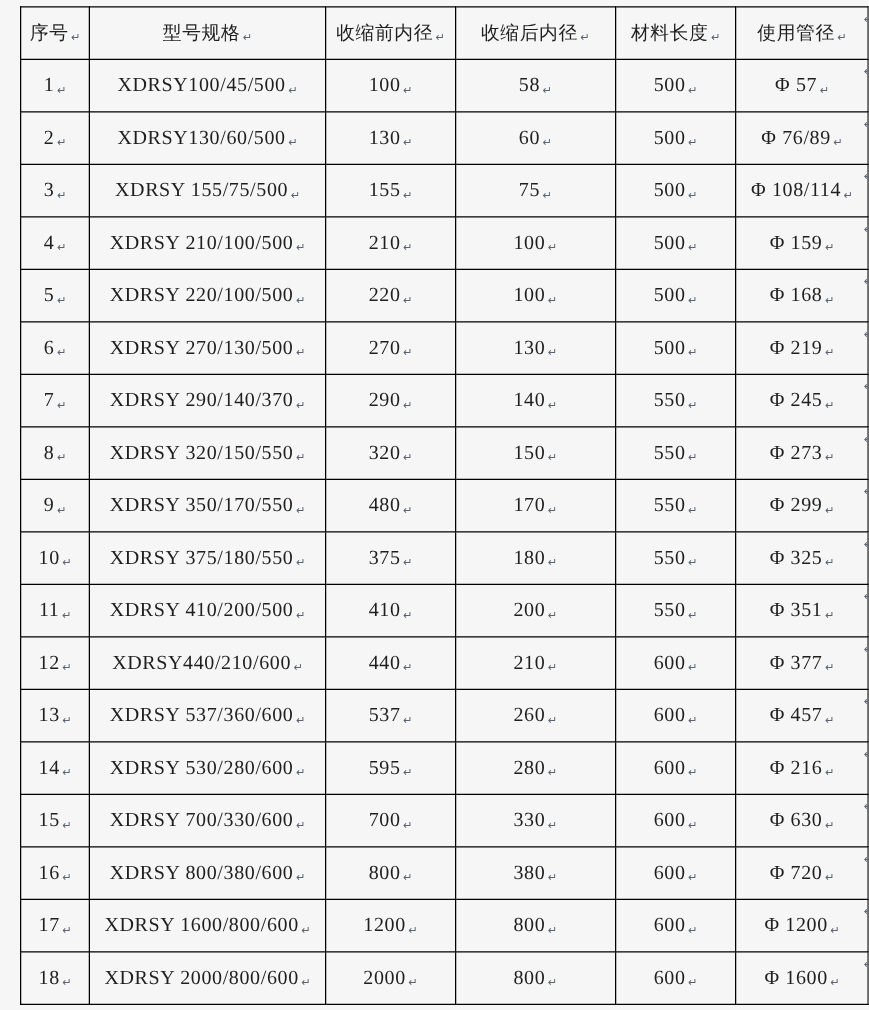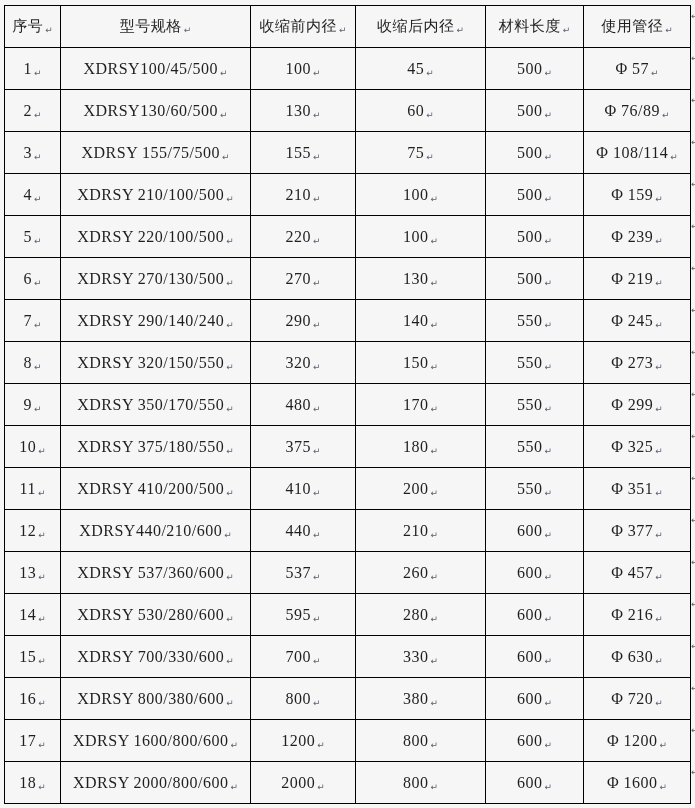--- a/index.html
+++ b/index.html
@@ -12,21 +12,21 @@
     color: #1f1f1f;
     overflow: hidden;
   }
   .page {
     position: relative;
     width: 695px;
     height: 808px;
   }
   table.spec-table {
     position: absolute;
-    left: 4px;
+    left: 16px;
     top: 5px;
     border-collapse: collapse;
     table-layout: fixed;
     background: transparent;
   }
   .spec-table col.c0 { width: 56px; }
   .spec-table col.c1 { width: 190px; }
   .spec-table col.c2 { width: 105px; }
   .spec-table col.c3 { width: 130px; }
   .spec-table col.c4 { width: 98px; }
@@ -81,21 +81,21 @@
           <th><span class="cell-text">收缩后内径</span><span class="mark">↵</span></th>
           <th><span class="cell-text">材料长度</span><span class="mark">↵</span></th>
           <th><span class="cell-text">使用管径</span><span class="mark">↵</span></th>
         </tr>
     </thead>
     <tbody>
         <tr>
           <td><span class="cell-text">1</span><span class="mark">↵</span></td>
           <td><span class="cell-text">XDRSY100/45/500</span><span class="mark">↵</span></td>
           <td><span class="cell-text">100</span><span class="mark">↵</span></td>
-          <td><span class="cell-text">45</span><span class="mark">↵</span></td>
+          <td><span class="cell-text">58</span><span class="mark">↵</span></td>
           <td><span class="cell-text">500</span><span class="mark">↵</span></td>
           <td><span class="cell-text">Φ 57</span><span class="mark">↵</span></td>
         </tr>
         <tr>
           <td><span class="cell-text">2</span><span class="mark">↵</span></td>
           <td><span class="cell-text">XDRSY130/60/500</span><span class="mark">↵</span></td>
           <td><span class="cell-text">130</span><span class="mark">↵</span></td>
           <td><span class="cell-text">60</span><span class="mark">↵</span></td>
           <td><span class="cell-text">500</span><span class="mark">↵</span></td>
           <td><span class="cell-text">Φ 76/89</span><span class="mark">↵</span></td>
@@ -115,33 +115,33 @@
           <td><span class="cell-text">100</span><span class="mark">↵</span></td>
           <td><span class="cell-text">500</span><span class="mark">↵</span></td>
           <td><span class="cell-text">Φ 159</span><span class="mark">↵</span></td>
         </tr>
         <tr>
           <td><span class="cell-text">5</span><span class="mark">↵</span></td>
           <td><span class="cell-text">XDRSY 220/100/500</span><span class="mark">↵</span></td>
           <td><span class="cell-text">220</span><span class="mark">↵</span></td>
           <td><span class="cell-text">100</span><span class="mark">↵</span></td>
           <td><span class="cell-text">500</span><span class="mark">↵</span></td>
-          <td><span class="cell-text">Φ 239</span><span class="mark">↵</span></td>
+          <td><span class="cell-text">Φ 168</span><span class="mark">↵</span></td>
         </tr>
         <tr>
           <td><span class="cell-text">6</span><span class="mark">↵</span></td>
           <td><span class="cell-text">XDRSY 270/130/500</span><span class="mark">↵</span></td>
           <td><span class="cell-text">270</span><span class="mark">↵</span></td>
           <td><span class="cell-text">130</span><span class="mark">↵</span></td>
           <td><span class="cell-text">500</span><span class="mark">↵</span></td>
           <td><span class="cell-text">Φ 219</span><span class="mark">↵</span></td>
         </tr>
         <tr>
           <td><span class="cell-text">7</span><span class="mark">↵</span></td>
-          <td><span class="cell-text">XDRSY 290/140/240</span><span class="mark">↵</span></td>
+          <td><span class="cell-text">XDRSY 290/140/370</span><span class="mark">↵</span></td>
           <td><span class="cell-text">290</span><span class="mark">↵</span></td>
           <td><span class="cell-text">140</span><span class="mark">↵</span></td>
           <td><span class="cell-text">550</span><span class="mark">↵</span></td>
           <td><span class="cell-text">Φ 245</span><span class="mark">↵</span></td>
         </tr>
         <tr>
           <td><span class="cell-text">8</span><span class="mark">↵</span></td>
           <td><span class="cell-text">XDRSY 320/150/550</span><span class="mark">↵</span></td>
           <td><span class="cell-text">320</span><span class="mark">↵</span></td>
           <td><span class="cell-text">150</span><span class="mark">↵</span></td>

